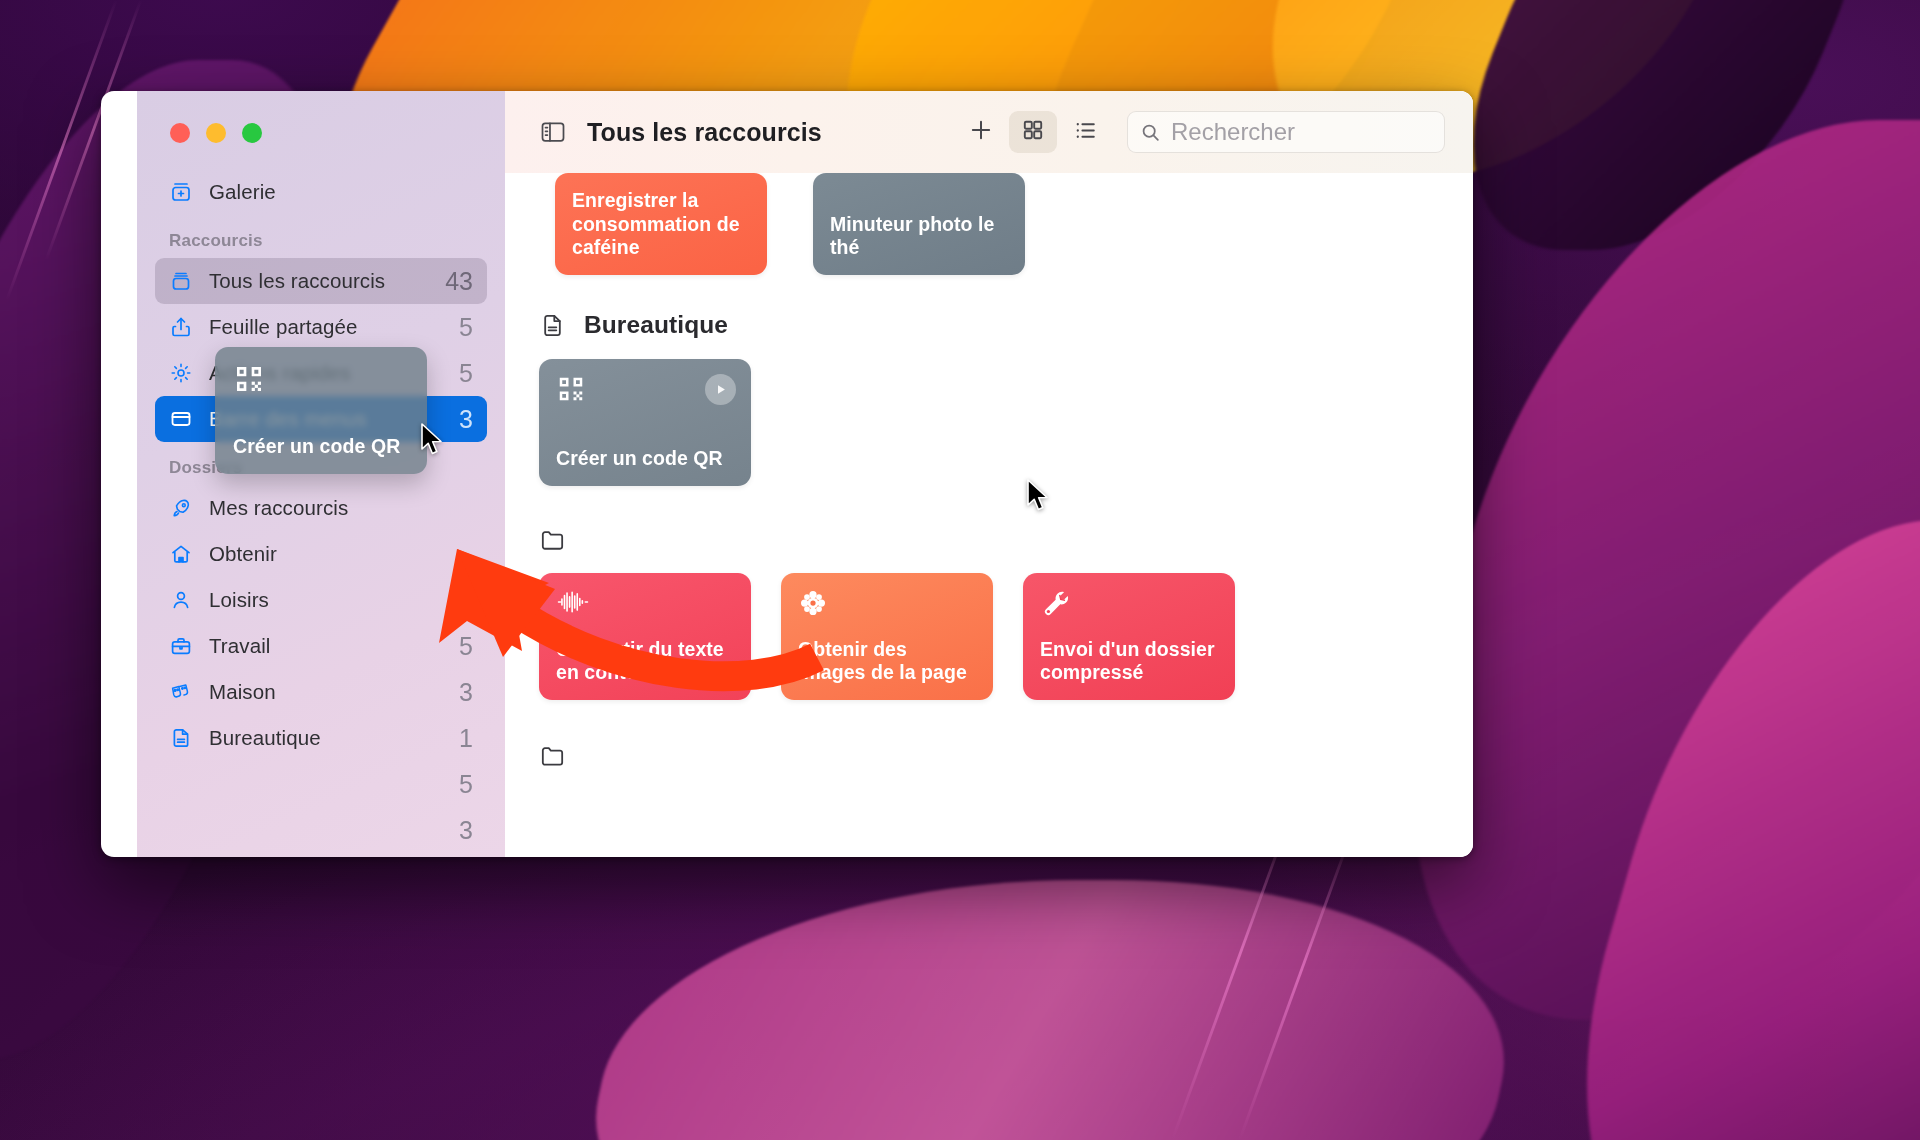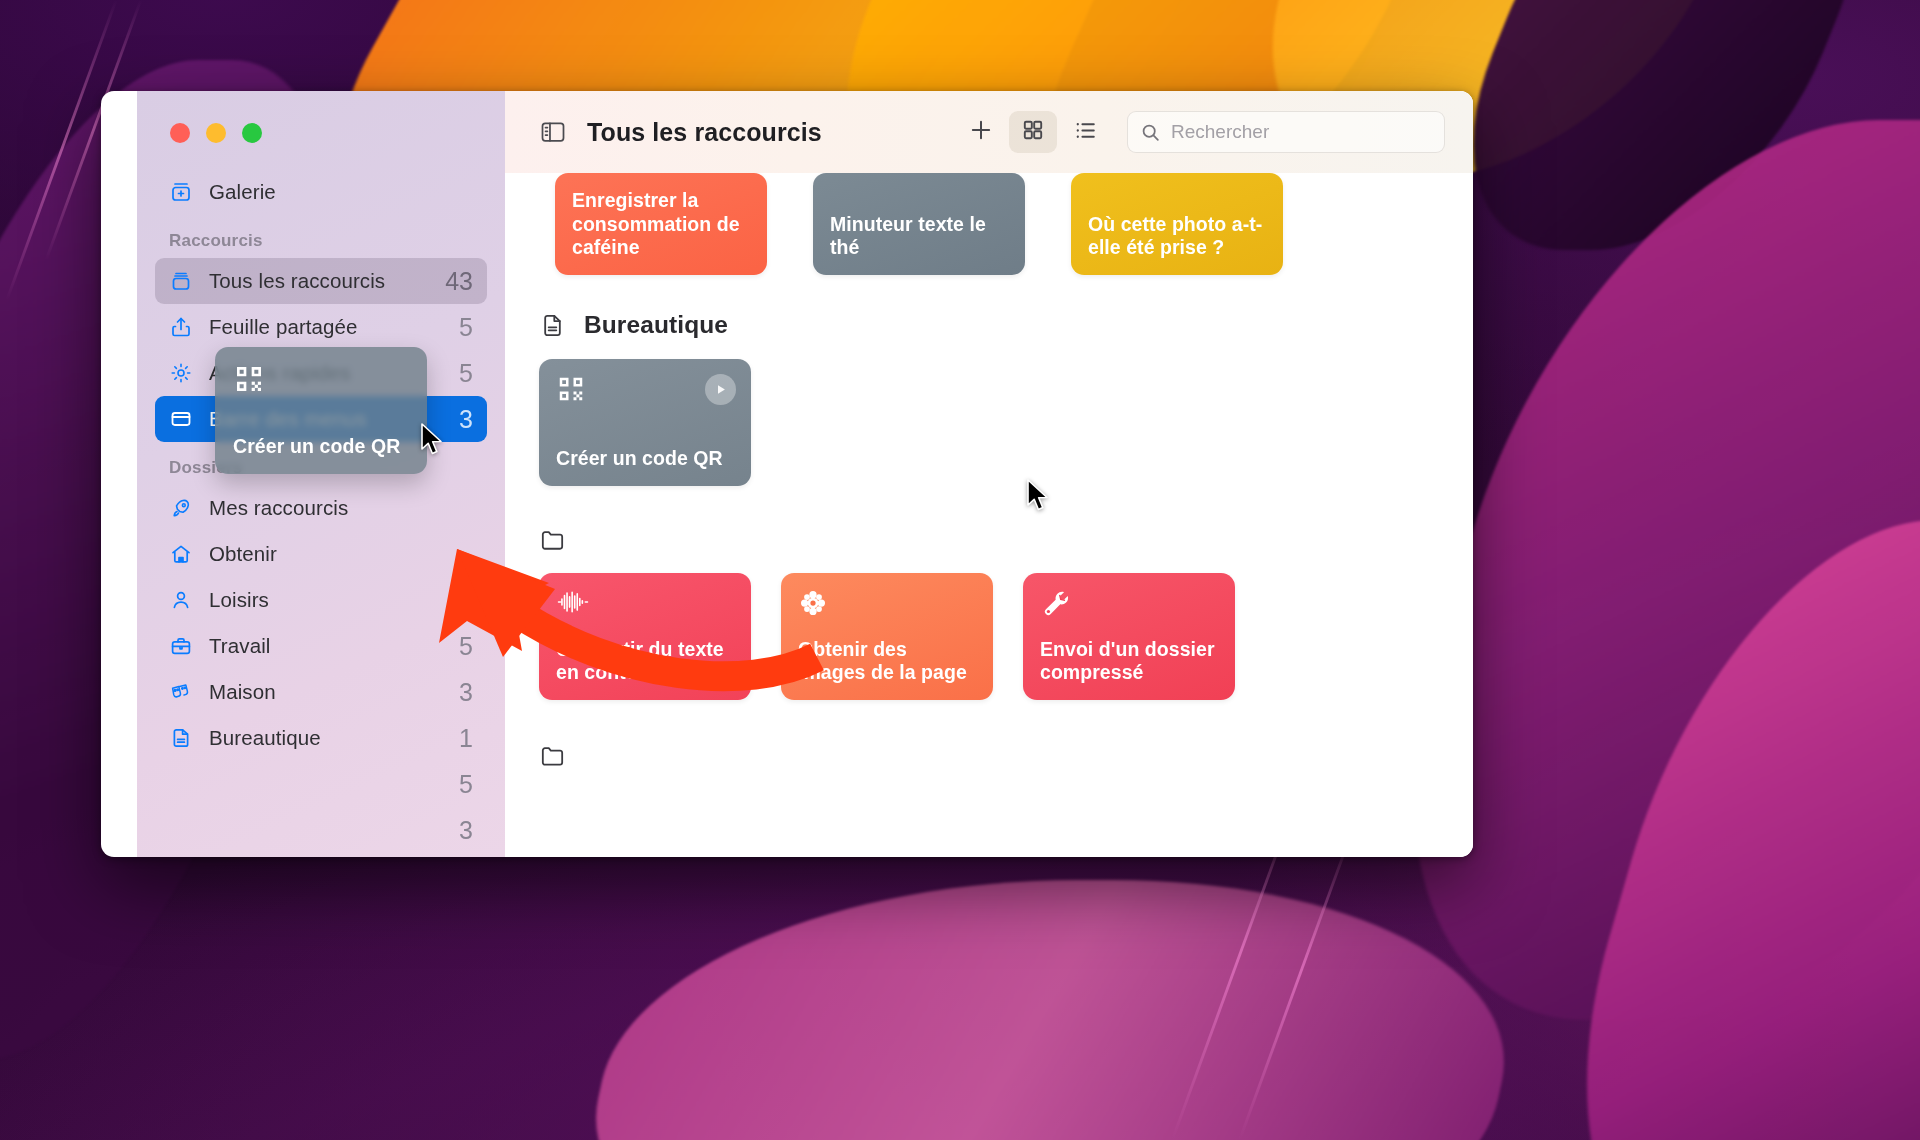--- a/index.html
+++ b/index.html
@@ -241,21 +241,21 @@
     width: 318px; height: 42px;
     border-radius: 9px;
     background: rgba(255,255,255,.55);
     border: 1px solid rgba(120,110,100,.18);
     display: flex; align-items: center;
     padding: 0 12px;
     gap: 10px;
   }
   #search-input {
     border: none; background: transparent; outline: none;
-    font-size: 19px; color: #3a3a3e;
+    font-size: 24px; color: #3a3a3e;
     font-family: "Liberation Sans", sans-serif;
     width: 100%;
   }
   #search-input::placeholder { color: #a3a0a6; }
 
   #content {
     position: absolute;
     left: 0; right: 0; top: 82px; bottom: 0;
     overflow: hidden;
     padding: 0 34px;
@@ -561,24 +561,21 @@
         </div>
       </div>
 
       <div id="content">
 
         <div class="card-row" style="margin-top:0;">
           <div class="card clipped-top" style="background:linear-gradient(160deg,#fd7356,#fb6344);">
             <span class="c-label">Enregistrer la consommation de caféine</span>
           </div>
           <div class="card clipped-top" style="background:linear-gradient(160deg,#7c8a94,#6f7d88);">
-            <span class="c-label">Minuteur texte le thé</span>
-          </div>
-          <div class="card clipped-top" style="background:linear-gradient(160deg,#f0c01d,#e8b213);">
-            <span class="c-label">Où cette photo a-t-elle été prise ?</span>
+            <span class="c-label">Minuteur photo le thé</span>
           </div>
         </div>
 
         <div class="section-head">
           <span class="sh-icon">
             <svg width="27" height="27" viewBox="0 0 24 24" fill="none" stroke="currentColor" stroke-width="1.6" stroke-linecap="round" stroke-linejoin="round">
               <path d="M13.6 3.4H7.4A1.9 1.9 0 0 0 5.5 5.3v13.4a1.9 1.9 0 0 0 1.9 1.9h9.2a1.9 1.9 0 0 0 1.9-1.9V8.1z"></path>
               <path d="M13.6 3.4v4.7h4.9"></path>
                 <path d="M8.6 13.6h6.8M8.6 16.3h6.8"></path>
             </svg>

